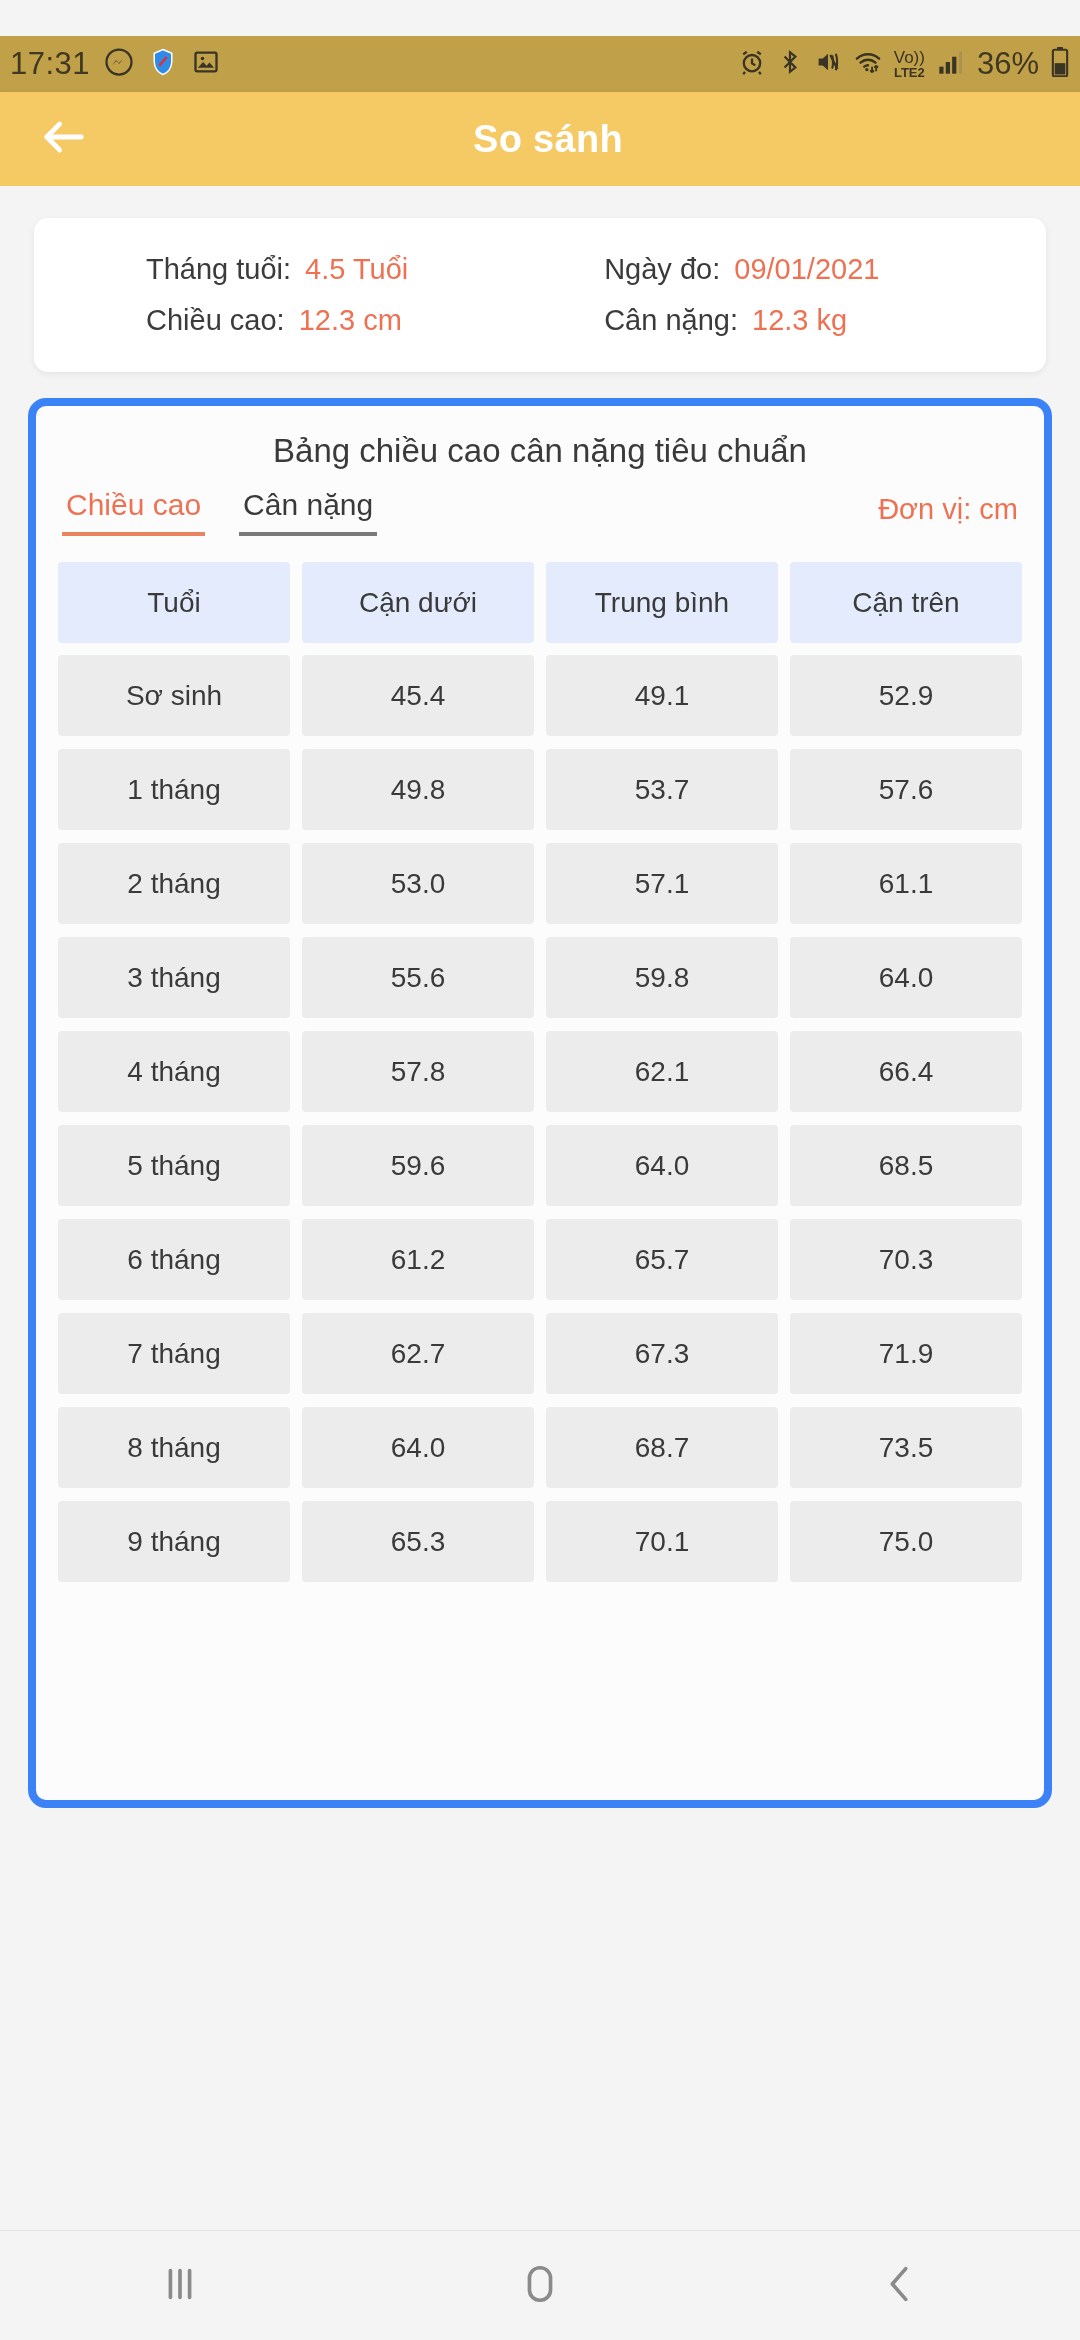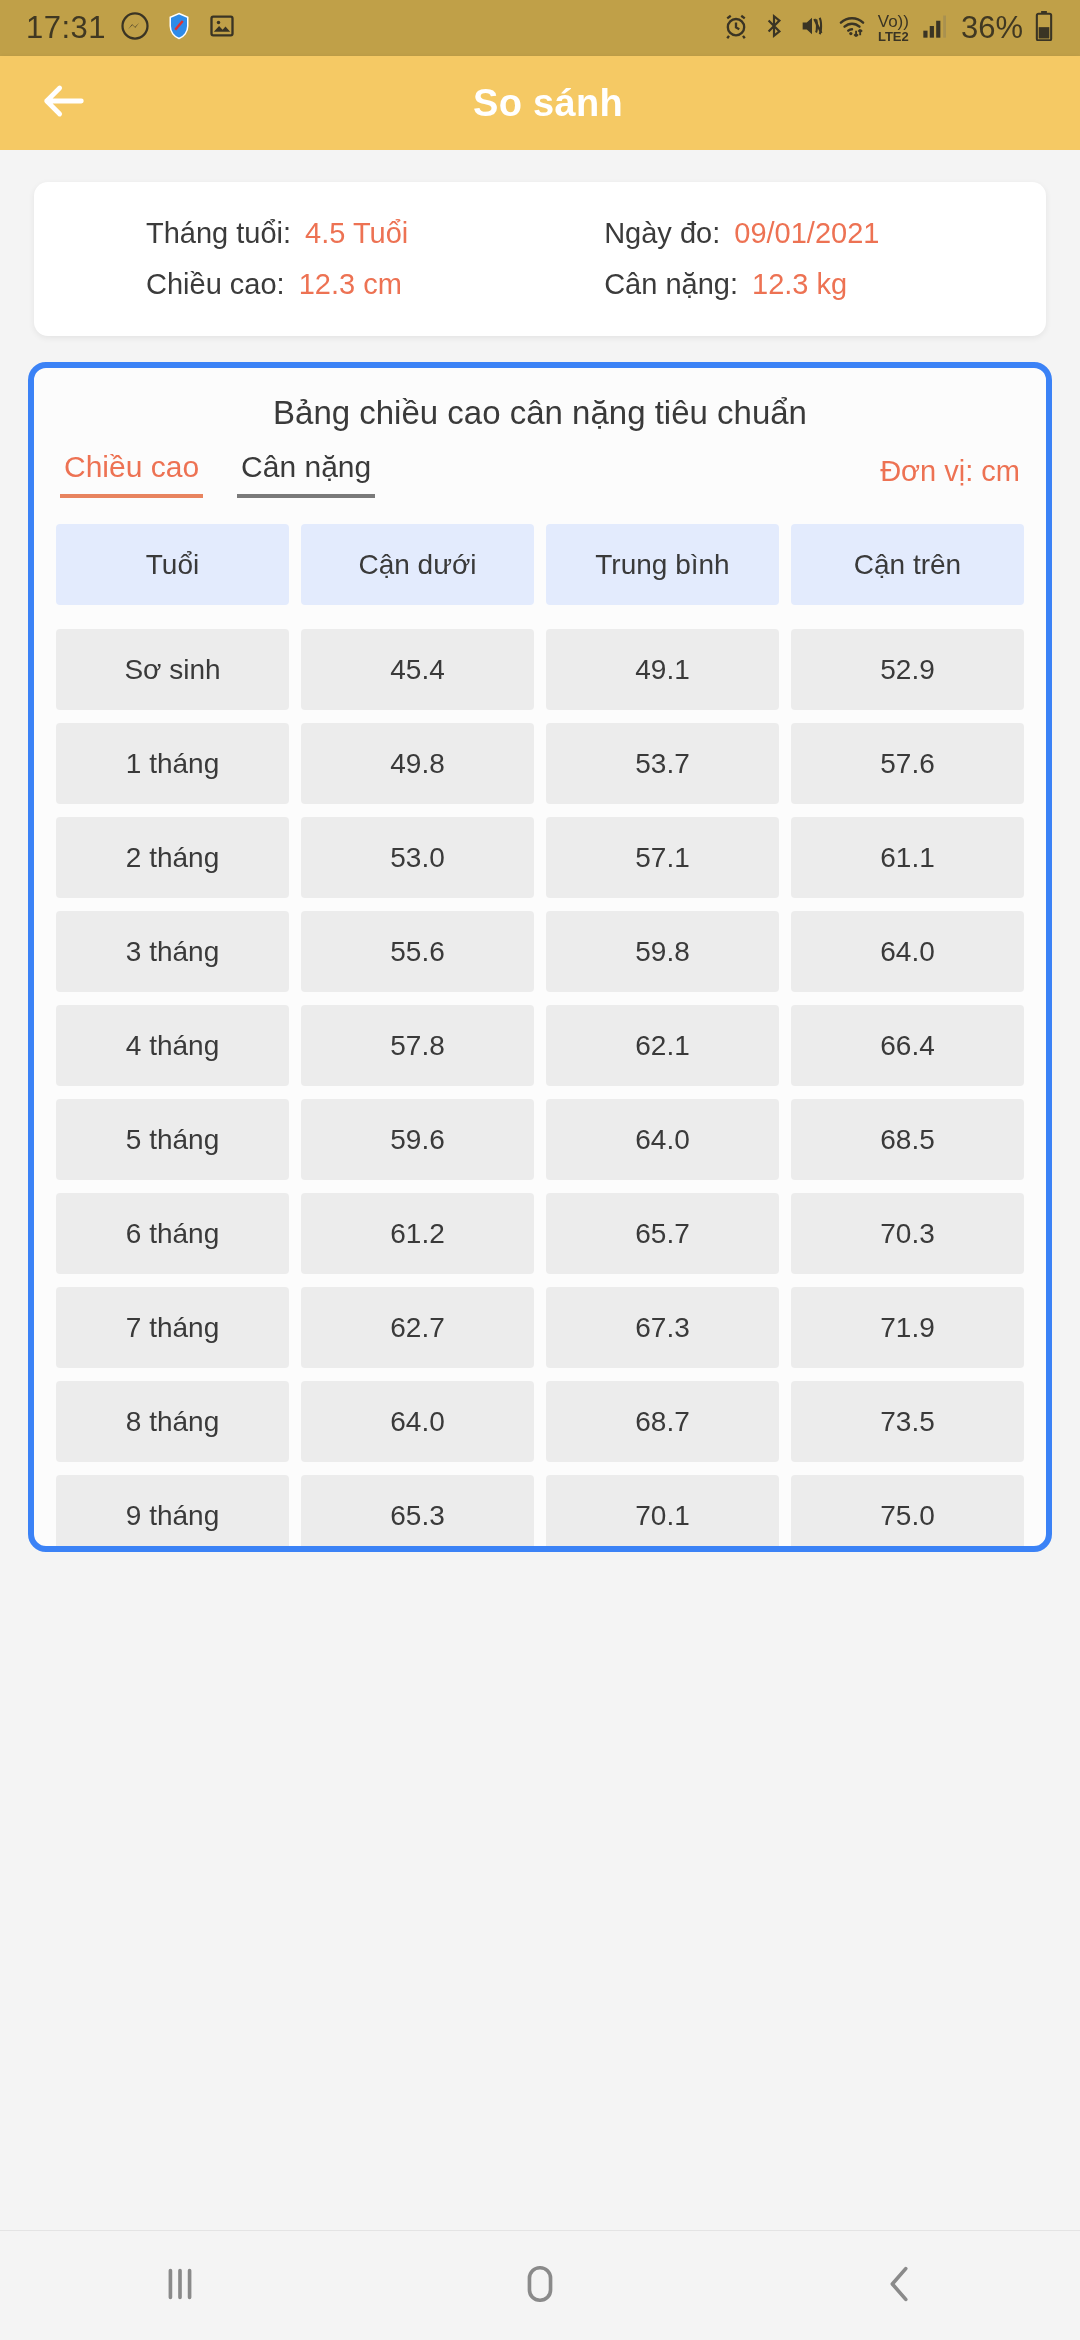--- a/index.html
+++ b/index.html
@@ -9,22 +9,23 @@
     background:#F4F4F4;
     overflow:hidden;
     position:relative;
   }
 
   
   #status-bar{
     height:56px; width:1080px;
     background:#C0A048;
     display:flex; align-items:center;
-    padding:0 26px;
+    padding:0 10px;
     color:#3A3424;
+    margin-top:36px;
   }
   #status-left{ display:flex; align-items:center; gap:14px; }
   #status-clock{ font-size:31px; letter-spacing:0.5px; color:#403822; }
   #status-right{ margin-left:auto; display:flex; align-items:center; gap:11px; }
   .sb-ic{ display:block; }
 
   
   #app-bar{
     height:94px; width:1080px;
     background:#F5C964;
@@ -68,23 +69,23 @@
   .info-cell{ display:flex; align-items:baseline;margin-left:40px; }
   .info-cell.left{ width:50%; padding-left:72px; }
   .info-cell.right{ width:50%; padding-left:22px; }
   .info-label{ color:#3B3B3B; font-size:29px; }
   .info-value{ color:#ED7253; font-size:29px; margin-left:14px; }
 
   
   #table-card{
     margin:26px 28px 0 28px;
     background:#FCFCFC;
-    border:6px solid #3b82f6;
+    border:8px solid #3b82f6;
     border-radius:18px;
-    height:1190px;
+    height:1410px;
     overflow:hidden;
     position:relative;
   }
   #table-title{
     text-align:center;
     font-size:33px;
     color:#3A3A3A;
     padding:26px 0 6px 0;
   }
   #tab-bar{
@@ -118,21 +119,21 @@
   .cell{
     flex:1;
     height:81px;
     display:flex; align-items:center; justify-content:center;
     font-size:28px;
     color:#3A3A3A;
     border-radius:4px;
   }
   .cell.head{ background:#E3EBFD; }
   .cell.body{ background:#ECECEC; }
-  .grid-row.header{ margin-bottom:24px; }
+  .grid-row.header{ margin-bottom:12px; }
 
   
   #nav-bar{
     position:absolute; bottom:0; left:0;
     width:1080px; height:110px;
     background:#F4F4F4;
     border-top:1px solid #E4E4E4;
     display:flex; align-items:center; justify-content:space-around;
   }
   .nav-btn{ width:160px; height:110px; display:flex; align-items:center; justify-content:center; }

